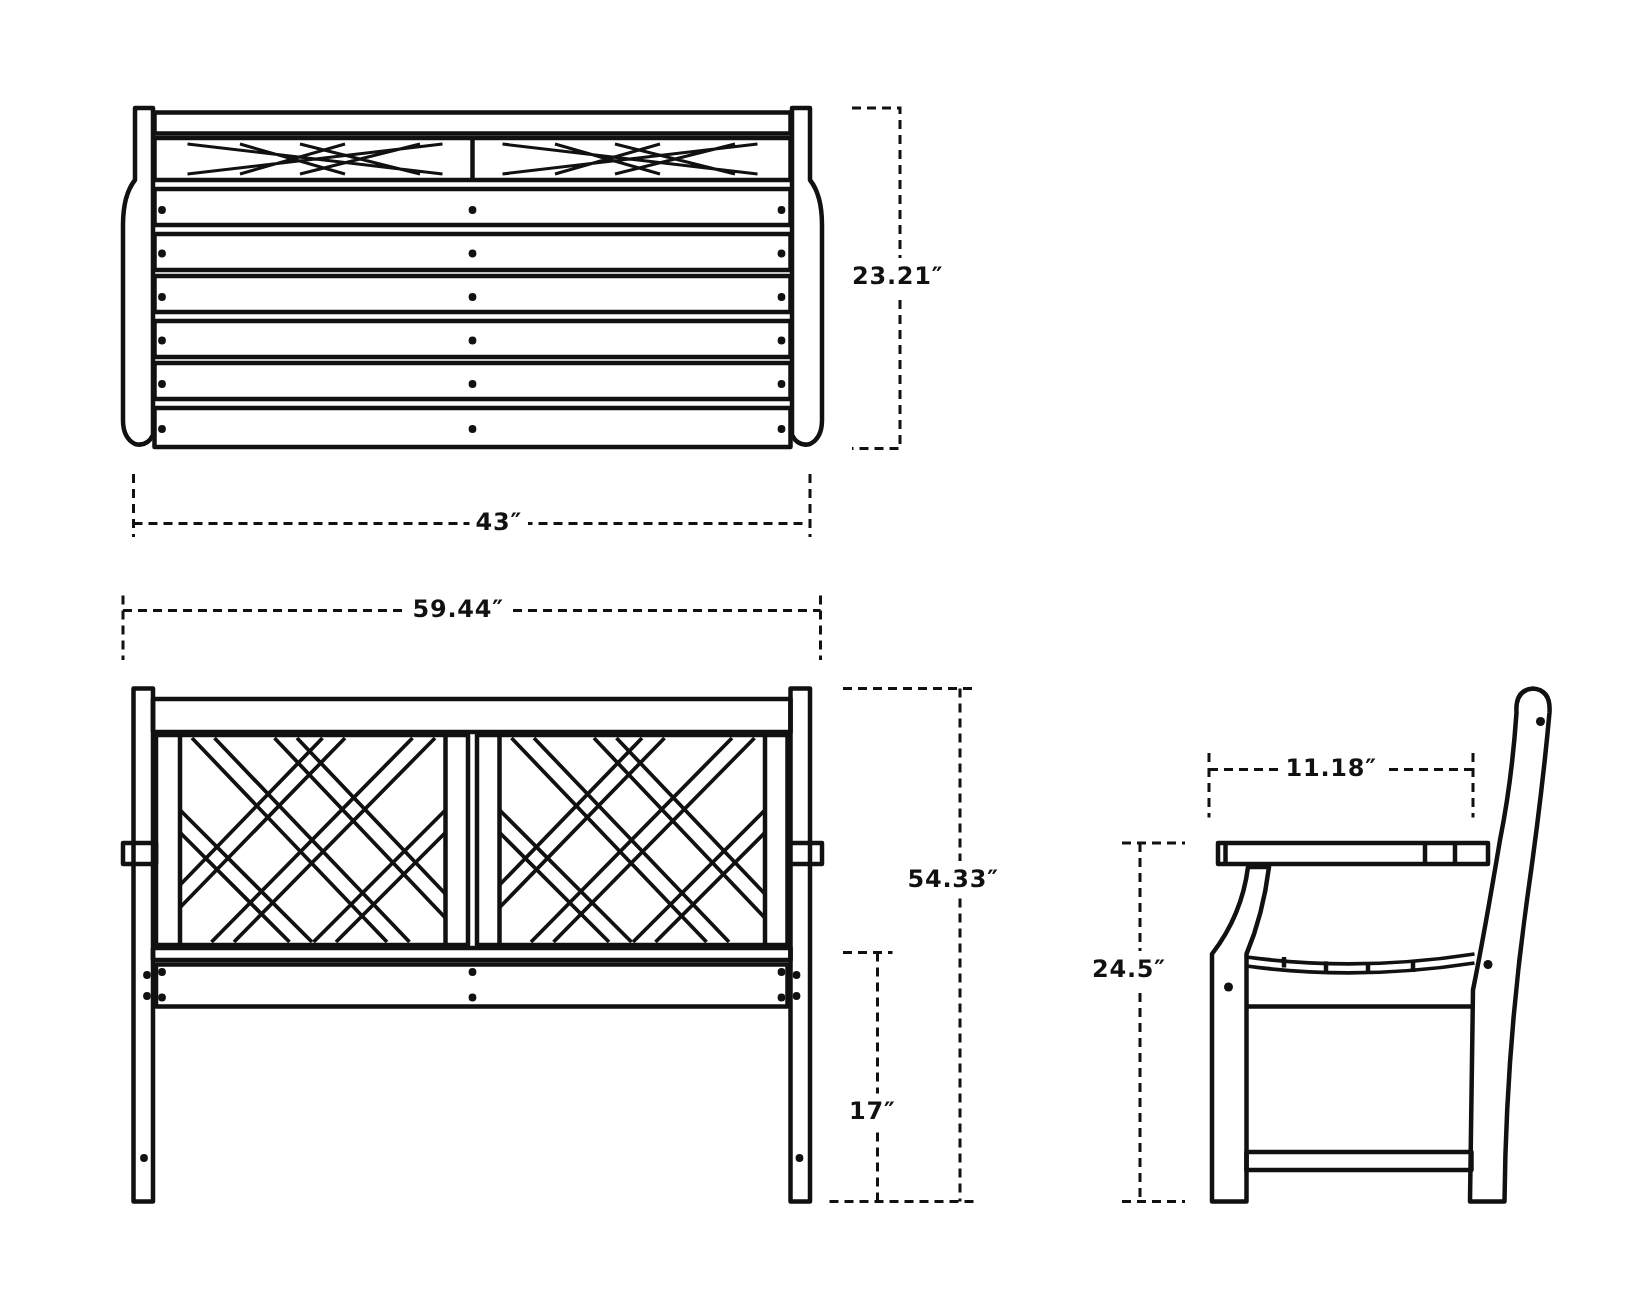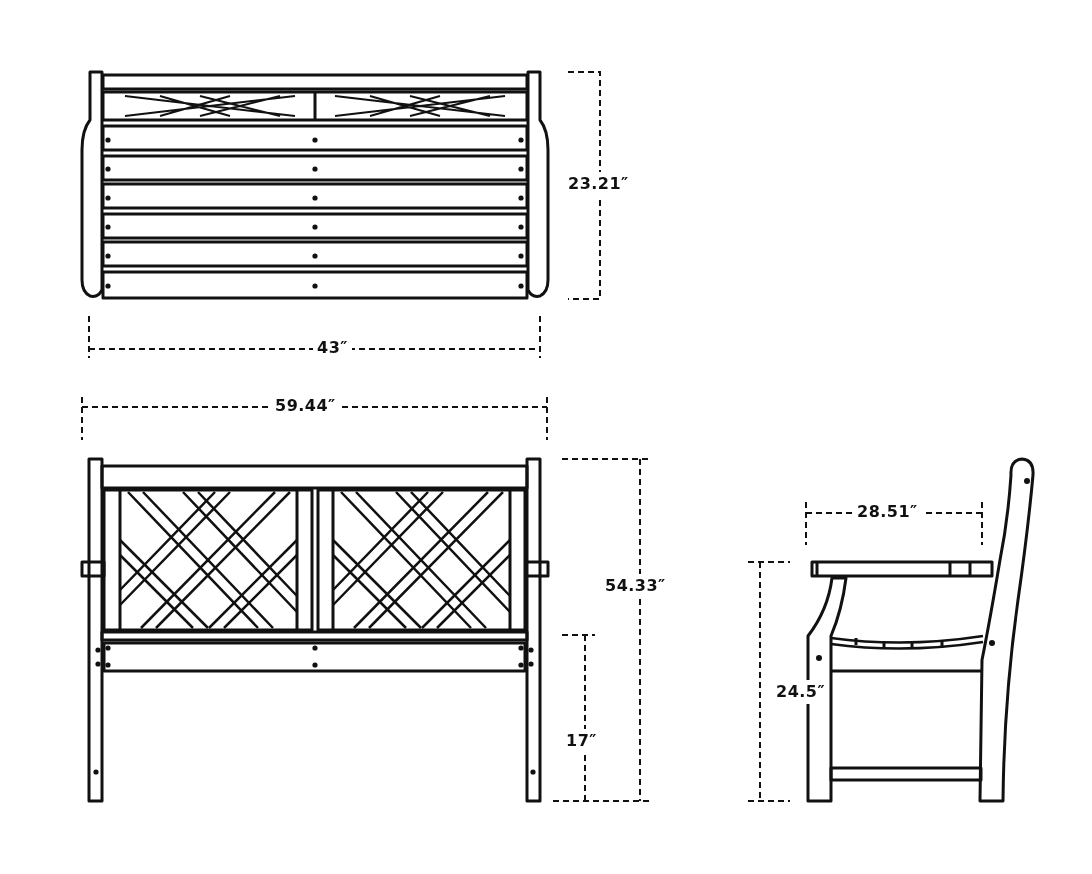--- a/index.html
+++ b/index.html
@@ -151,14 +151,14 @@
 
     <path d="M806 502 L806 545 M982 502 L982 545 M806 513 L982 513"></path>
   </g>
 </svg>
 
 <div class="dim-label" style="left:564px;top:172px;">23.21″</div>
 <div class="dim-label" style="left:289px;top:336px;margin-left:24px;">43″</div>
 <div class="dim-label" style="left:271px;top:394px;">59.44″</div>
 <div class="dim-label" style="left:601px;top:574px;">54.33″</div>
 <div class="dim-label" style="left:562px;top:729px;">17″</div>
-<div class="dim-label" style="left:724px;top:680px;margin-left:48px;">24.5″</div>
-<div class="dim-label" style="left:853px;top:500px;">28.51″</div>
+<div class="dim-label" style="left:724px;top:634px;">24.5″</div>
+<div class="dim-label" style="left:853px;top:500px;">11.18″</div>
 
 </body></html>

